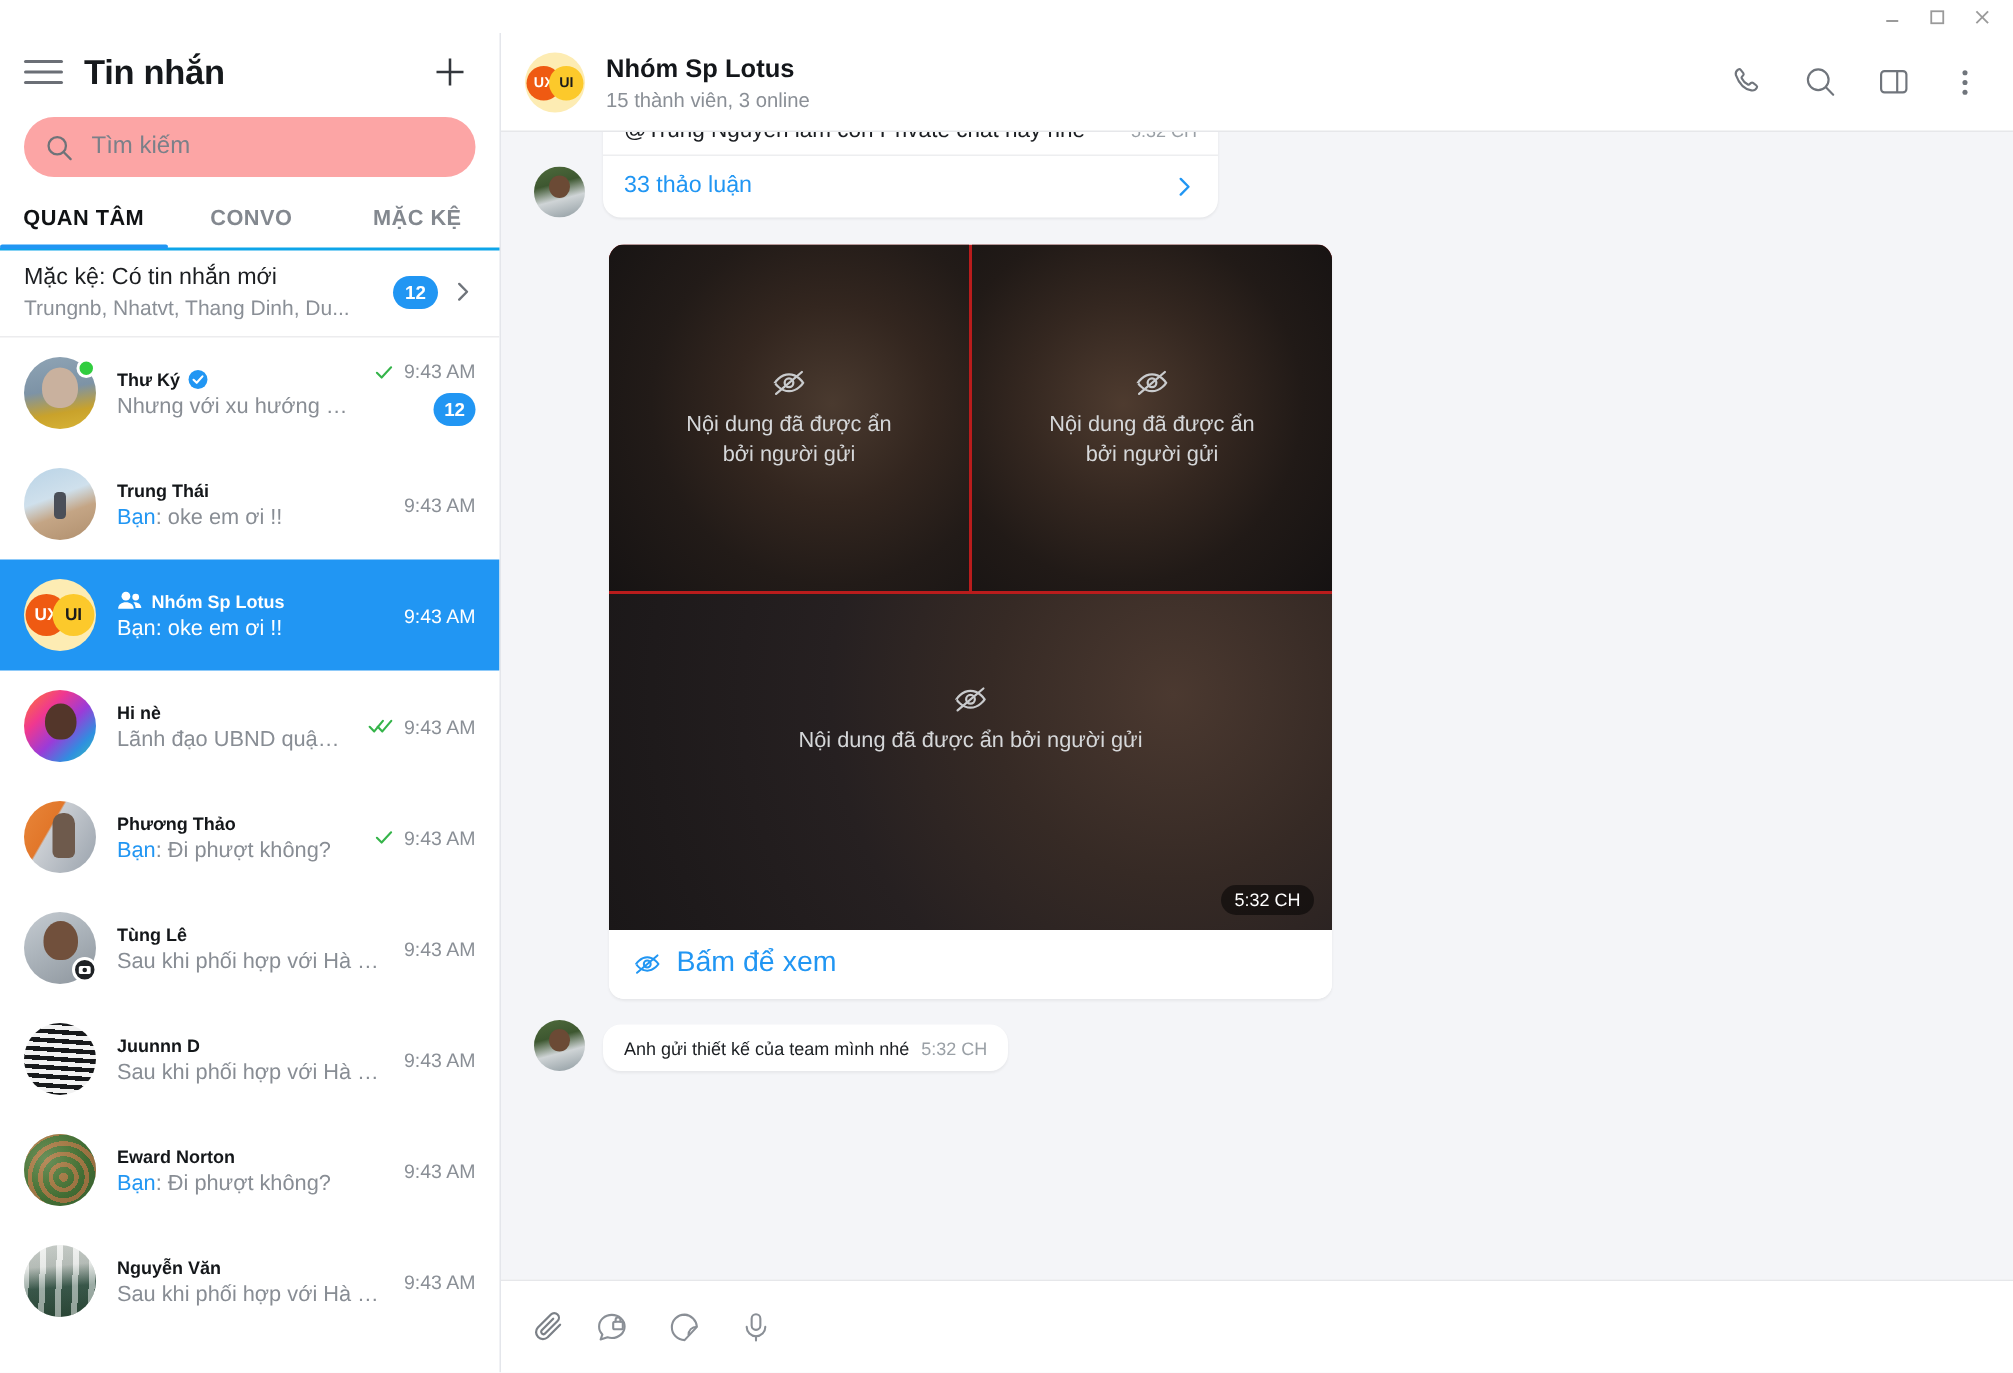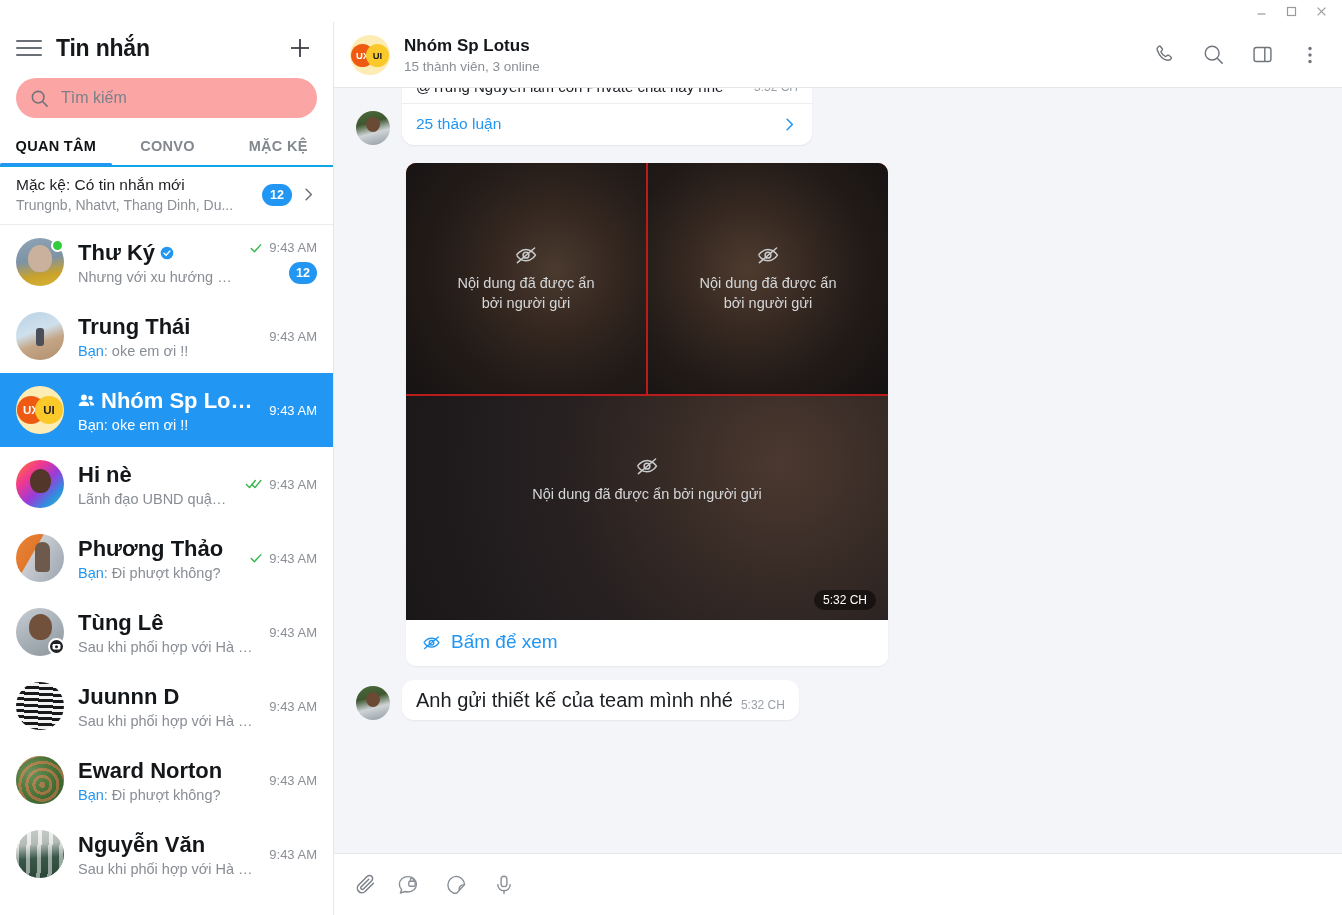--- a/index.html
+++ b/index.html
@@ -150,21 +150,21 @@
     position:absolute; right: 0px; top: 1px; width: 13px; height: 13px;
     border-radius: 50%; background: #31cd3f; border: 2px solid #fff;
   }
   .cam-badge {
     position:absolute; right: -1px; bottom: 1px; width: 17px; height: 17px;
     border-radius: 50%; background:#1f2225; border: 2px solid #fff;
     display:flex; align-items:center; justify-content:center;
   }
   .row-main { flex: 1 1 auto; min-width: 0; }
   .row-line1 { display:flex; align-items:center; gap: 5px; }
-  .row-name { font-size: 22px; font-weight: 700; color: #14171a; white-space: nowrap; overflow: hidden; text-overflow: ellipsis; }
+  .row-name { font-size: 12px; font-weight: 700; color: #14171a; white-space: nowrap; overflow: hidden; text-overflow: ellipsis; }
   .row.selected .row-name { color: #ffffff; }
   .row-snippet { font-size: 14.5px; color: #888d94; margin-top: 3px; white-space: nowrap; overflow: hidden; text-overflow: ellipsis; }
   .row.selected .row-snippet { color: #ffffff; }
   .snip-you { color: #2196f3; }
   .row-right { display:flex; flex-direction: column; align-items: flex-end; gap: 7px; flex: 0 0 auto; }
   .row-meta { display:flex; align-items:center; gap:6px; }
   .row-time { font-size: 13px; color: #8a8f96; white-space: nowrap; }
   .row.selected .row-time { color: #ffffff; }
   .tick { color: #35b44a; display:flex; }
   .unread {
@@ -281,21 +281,21 @@
   }
   .media-foot { padding: 11px 16px 13px 16px; display:flex; align-items:center; gap: 10px; background:#fff;}
   .media-foot-text { color:#2196f3; font-size:19px; }
   .media-foot .eye-off { color:#2196f3; }
 
   .in-bubble {
     background:#fff; border-radius: 12px; padding: 9px 14px 8px 14px;
     display:flex; align-items:flex-end; gap:8px;
     box-shadow: 0 1px 2px rgba(0,0,0,.06);
   }
-  .in-text { font-size:20px; color:#1b1e22; }
+  .in-text { font-size:12px; color:#1b1e22; }
   .in-time { font-size:12px; color:#9aa0a6; white-space:nowrap; }
 
   
   .composer {
     height: 62px; flex: 0 0 62px; background:#fff;
     border-top: 1px solid #e6e7ea;
     display:flex; align-items:center; padding: 0 22px 0 20px; gap: 18px;
   }
   .clip { color:#7b8087; display:flex; }
   .composer-input {
@@ -639,21 +639,21 @@
         <div class="msg-row" style="margin-top:-16px;">
           <div class="msg-av">
               <div class="ph-sender"></div>
             </div>
           <div class="thread-card">
             <div class="thread-top">
               <div class="thread-top-text">@Trung Nguyen làm con Private chat này nhé</div>
               <div class="thread-time">5:32 CH</div>
             </div>
             <div class="thread-link-row">
-              <div class="thread-link">25 thảo luận</div>
+              <div class="thread-link">33 thảo luận</div>
               <div class="chev" style="color:#2196f3">
                 <svg width="17" height="17" viewBox="0 0 18 18">
                     <polyline points="6.5,3.5 12,9 6.5,14.5" fill="none" stroke="currentColor" stroke-width="1.7" stroke-linecap="round" stroke-linejoin="round"></polyline>
                   </svg>
               </div>
             </div>
           </div>
         </div>
 
 

